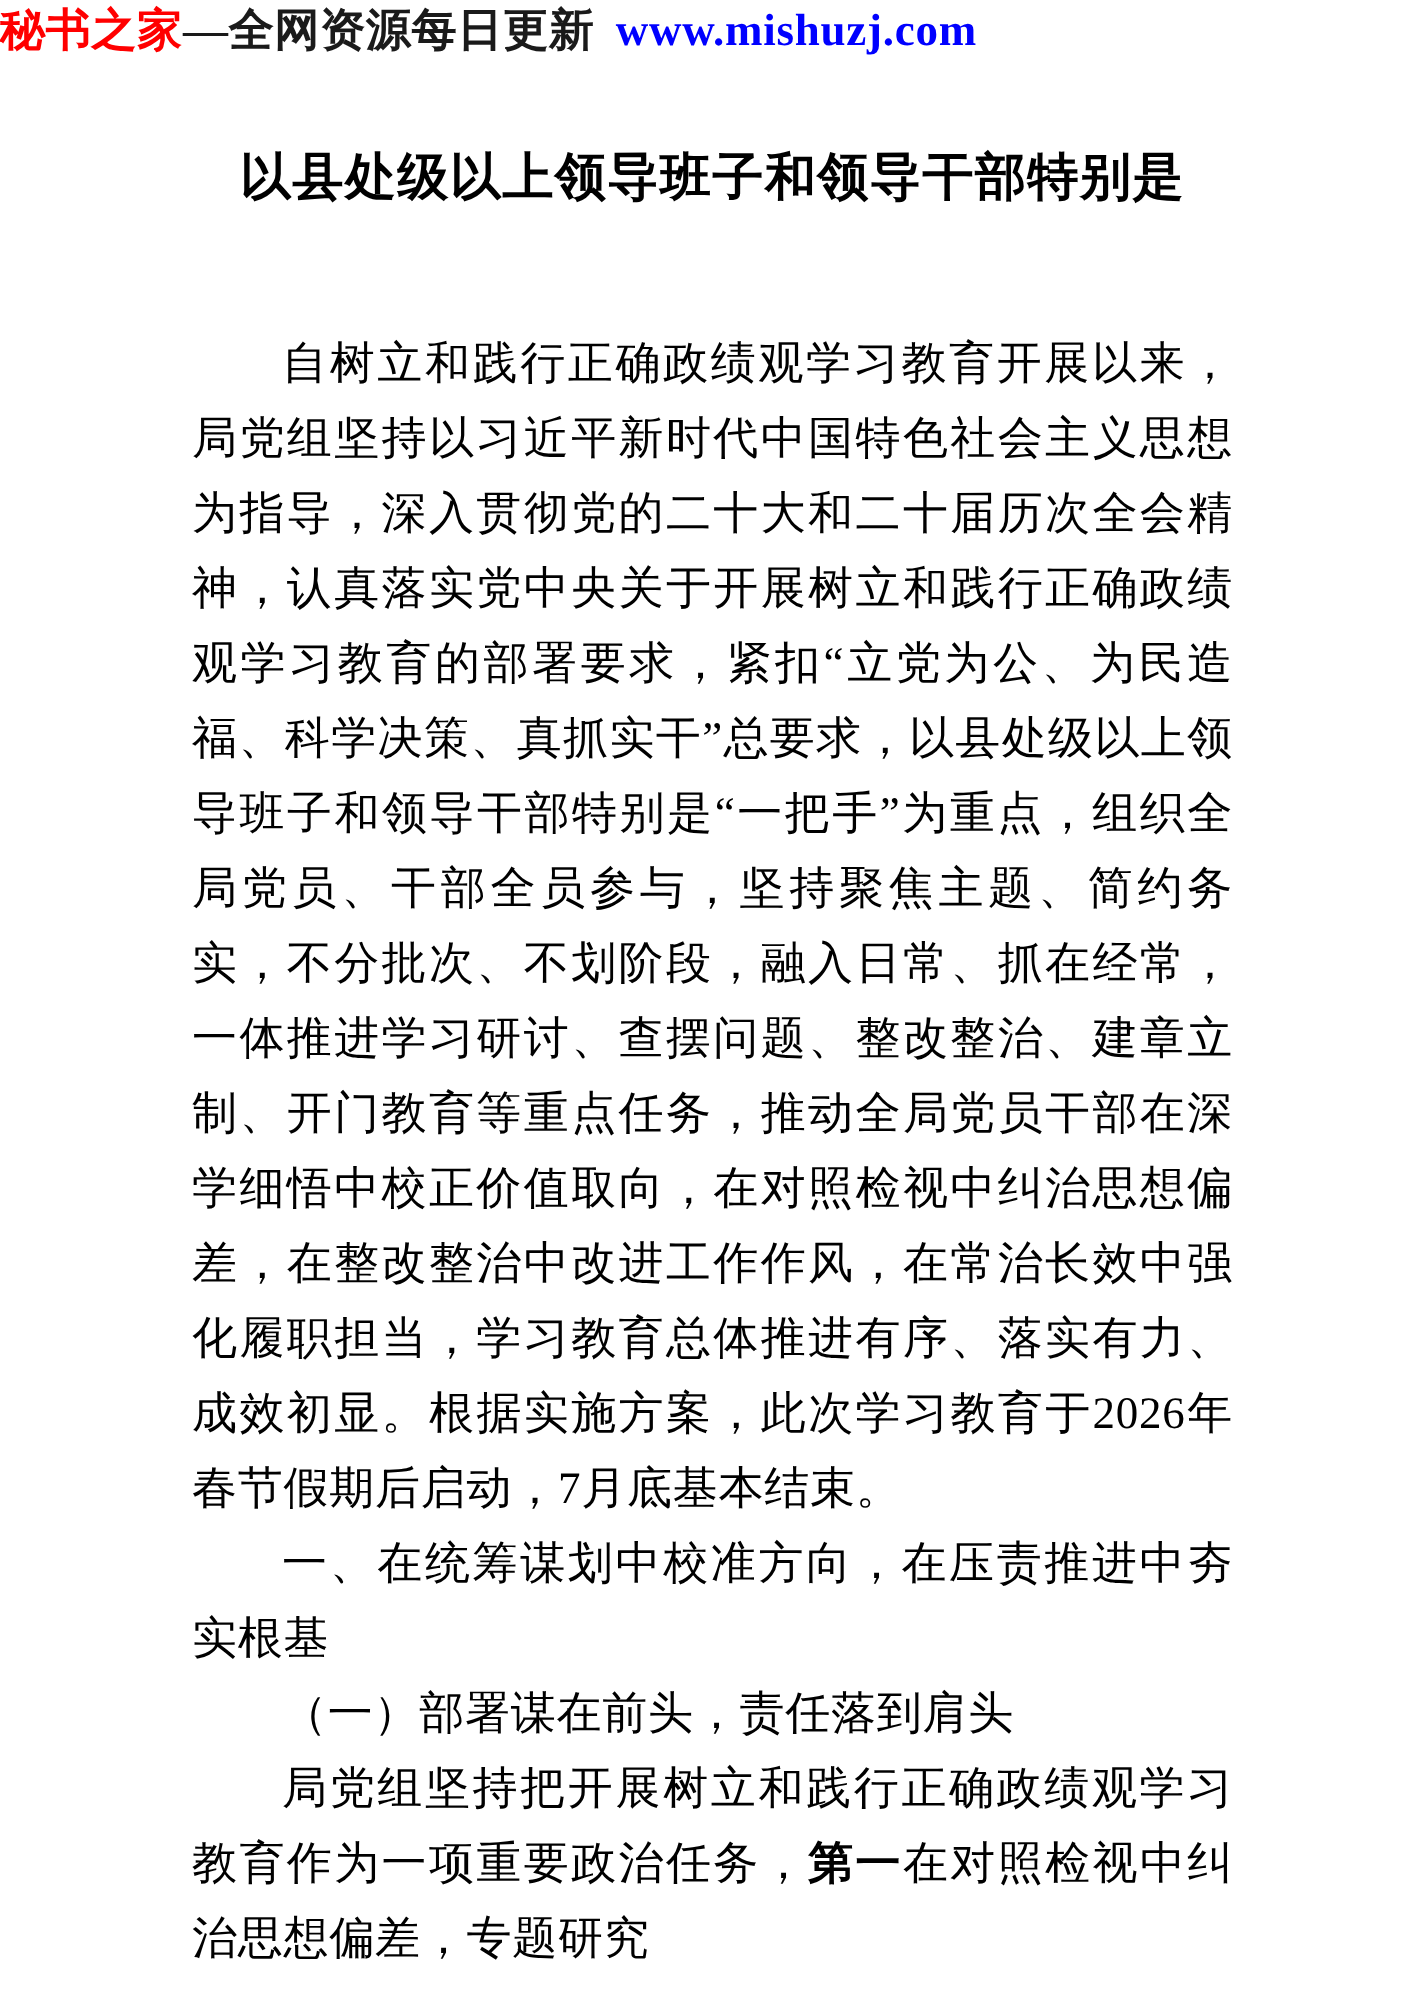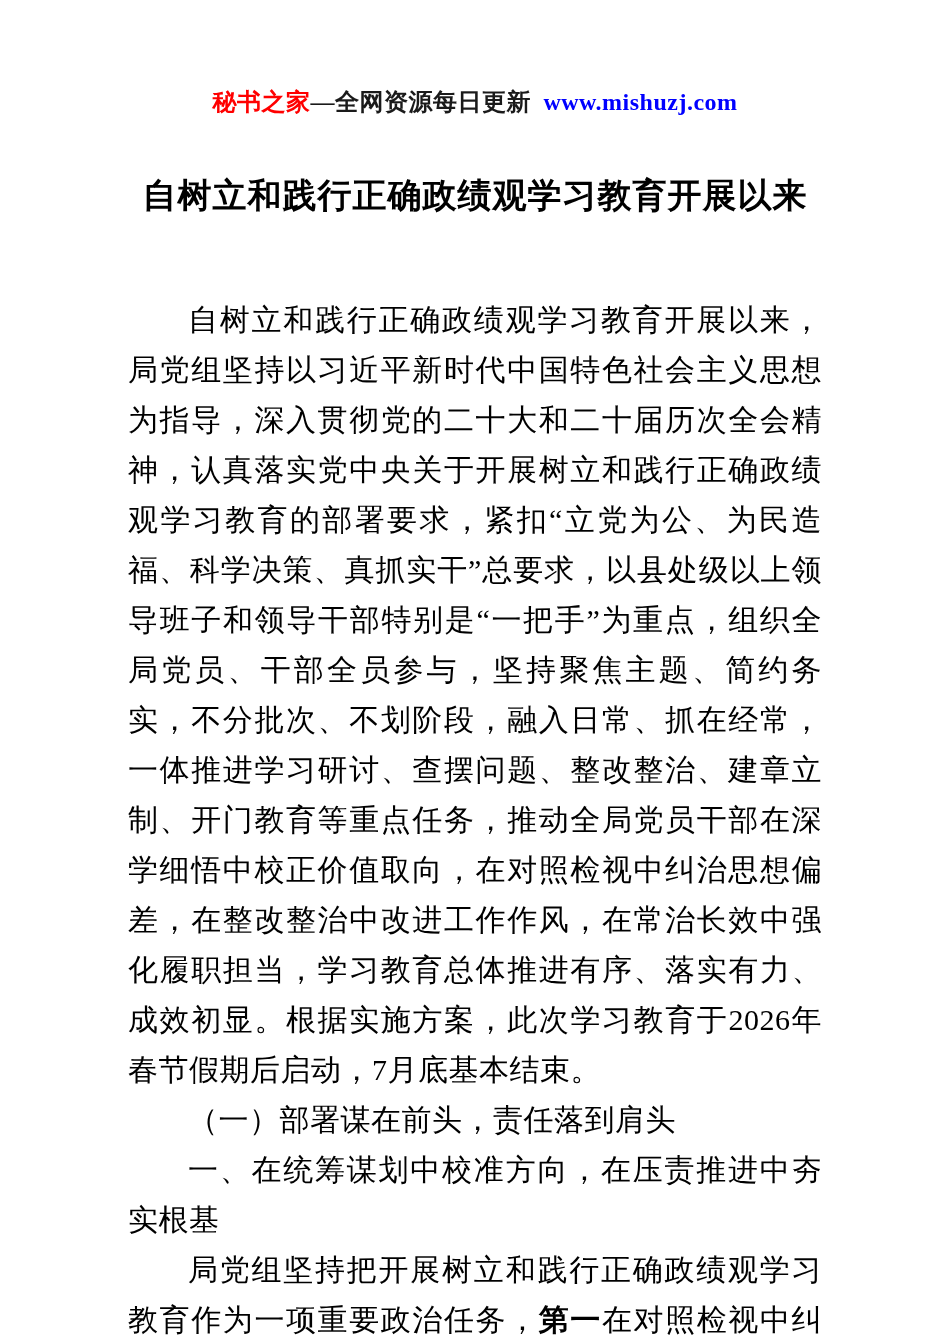--- a/index.html
+++ b/index.html
@@ -8,23 +8,21 @@
     width: 950px;
     height: 1344px;
     margin: 0 auto;
     background: #ffffff;
     position: relative;
     font-family: "Liberation Serif", "DejaVu Serif", serif;
     color: #000000;
     overflow: hidden;
   }
   .header {
-    padding-top: 86px;
-    text-align: center;
-    font-size: 24px;
+    font-size: 30px;
     font-weight: bold;
     letter-spacing: 0.5px;
   }
   .header .brand { }
   .header .tagline { color: #1a1a1a; }
   .header .url { margin-left: 6px; }
   .title {
     margin: 52px 100px 0;
     font-size: 34px;
     font-weight: bold;
@@ -52,23 +50,23 @@
 <body>
 
 <div class="page">
 
   <div class="header">
     <span class="brand" style="color: rgb(255, 0, 0);">秘书之家</span><span class="tagline" style="color: rgb(26, 26, 26);">—全网资源每日更新</span>
     <span class="url" style="color: rgb(0, 0, 255);">www.mishuzj.com</span>
   </div>
 
   <h1 class="title">
-    <span class="title-line">自树立和践行正确政绩观学习教育开展以来</span>
+    <span class="title-line">以县处级以上领导班子和领导干部特别是</span>
   </h1>
 
   <div class="content">
       <p class="para body"><span>自树立和践行正确政绩观学习教育开展以来，局党组坚持以习近平新时代中国特色社会主义思想为指导，深入贯彻党的二十大和二十届历次全会精神，认真落实党中央关于开展树立和践行正确政绩观学习教育的部署要求，紧扣“立党为公、为民造福、科学决策、真抓实干”总要求，以县处级以上领导班子和领导干部特别是“一把手”为重点，组织全局党员、干部全员参与，坚持聚焦主题、简约务实，不分批次、不划阶段，融入日常、抓在经常，一体推进学习研讨、查摆问题、整改整治、建章立制、开门教育等重点任务，推动全局党员干部在深学细悟中校正价值取向，在对照检视中纠治思想偏差，在整改整治中改进工作作风，在常治长效中强化履职担当，学习教育总体推进有序、落实有力、成效初显。根据实施方案，此次学习教育于2026年春节假期后启动，7月底基本结束。</span></p>
+      <p class="para heading1"><span>一、在统筹谋划中校准方向，在压责推进中夯实根基</span></p>
       <p class="para heading2"><span>（一）部署谋在前头，责任落到肩头</span></p>
-      <p class="para heading1"><span>一、在统筹谋划中校准方向，在压责推进中夯实根基</span></p>
       <p class="para body"><span>局党组坚持把开展树立和践行正确政绩观学习教育作为一项重要政治任务，</span><span class="bold">第一</span><span>在对照检视中纠治思想偏差，专题研究</span></p>
     </div>
 
 </div>
 
 </body></html>

